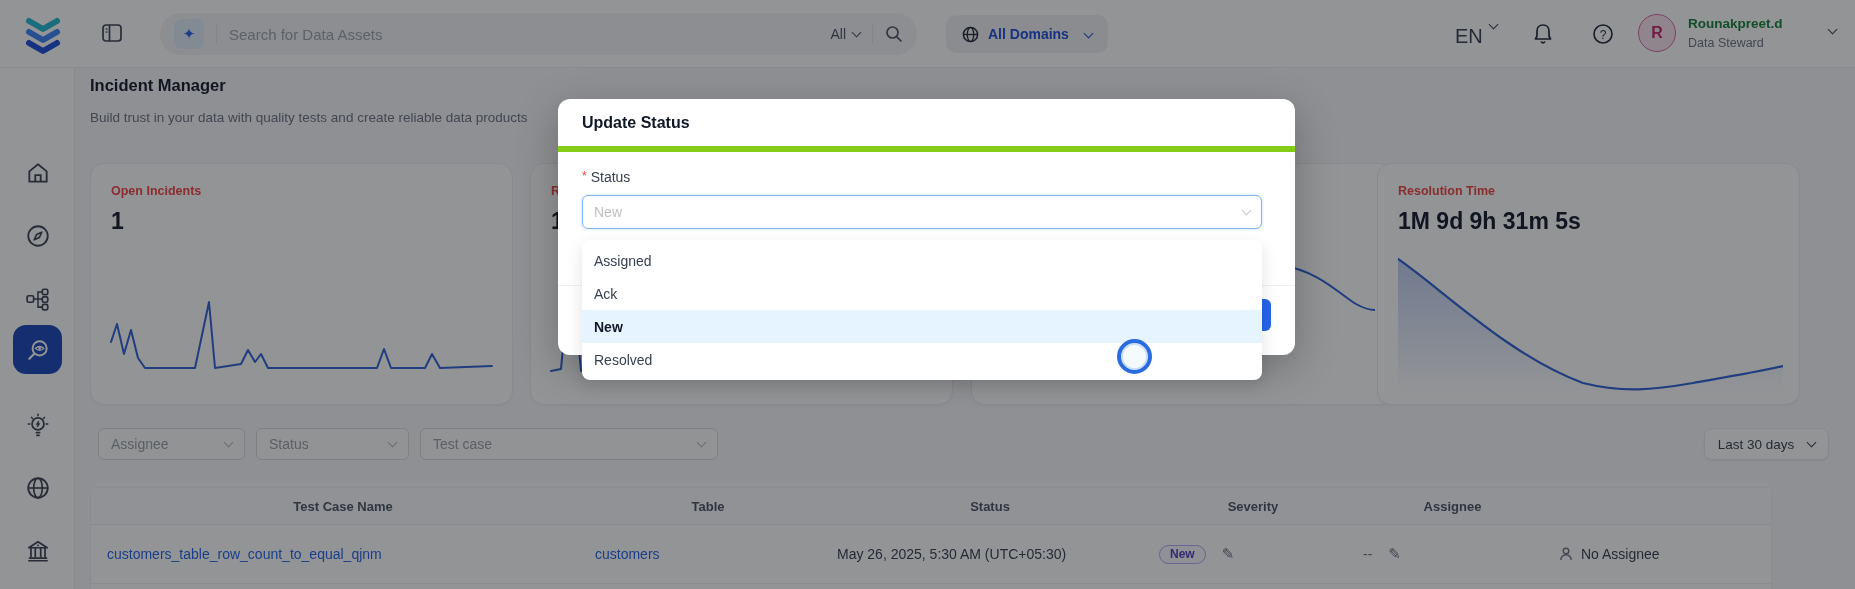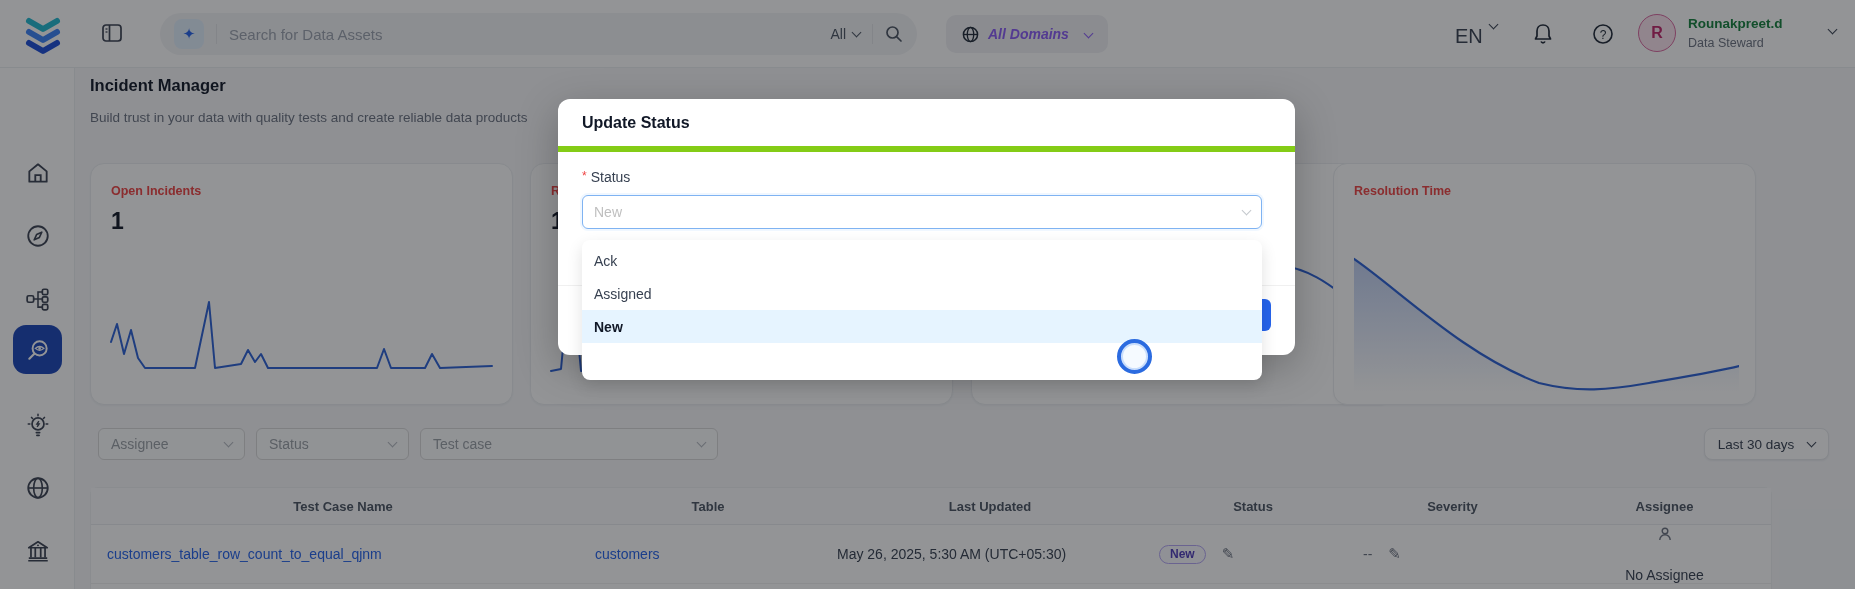--- a/index.html
+++ b/index.html
@@ -9,21 +9,21 @@
   
   .navbar { position:absolute; left:0; top:0; width:1855px; height:68px; background:#fff; border-bottom:1px solid #eceef1; z-index:2; }
   .logo { position:absolute; left:22px; top:12px; }
   .panel-toggle { position:absolute; left:102px; top:24px; cursor:pointer; }
   .search-pill { position:absolute; left:160px; top:13px; width:757px; height:42px; background:#f3f4f6; border-radius:21px; display:flex; align-items:center; padding:0 14px; }
   .sparkle-box { width:30px; height:30px; border-radius:8px; background:#e1eefc; display:flex; align-items:center; justify-content:center; color:#2563eb; font-size:15px; }
   .pill-div { width:1px; height:20px; background:#e2e4e8; margin:0 12px; }
   .search-ph { color:#9ca3af; font-size:15px; flex:1; }
   .pill-all { color:#4b5563; font-size:14px; display:flex; align-items:center; }
   .chev { width:7px; height:7px; border-right:1.7px solid currentColor; border-bottom:1.7px solid currentColor; transform:rotate(45deg); display:inline-block; margin-left:7px; margin-top:-4px; }
-  .domains-btn { position:absolute; left:946px; top:15px; height:38px; padding:0 16px; background:#f0f1f4; border-radius:10px; display:flex; align-items:center; gap:9px; font-size:14px; font-weight:600; color:#8b5cf6;font-style:italic; }
+  .domains-btn { position:absolute; left:946px; top:15px; height:38px; padding:0 16px; background:#f0f1f4; border-radius:10px; display:flex; align-items:center; gap:9px; font-size:14px; font-weight:600; color:#1d4ed8; }
   .lang { position:absolute; left:1455px; top:25px; font-size:20px; color:#374151; display:flex; align-items:flex-start; }
   .nav-ic { position:absolute; top:22px; }
   .avatar { position:absolute; left:1638px; top:14px; width:38px; height:38px; border-radius:50%; background:#fbe4ef; border:1px solid #d9679f; color:#c0266a; font-weight:700; font-size:16px; display:flex; align-items:center; justify-content:center; }
   .user-block { position:absolute; left:1688px; top:14px; line-height:1.45; }
   .user-name { font-size:13.5px; font-weight:700; color:#15803d; }
   .user-role { font-size:12.5px; color:#6b7280; }
   .user-chev { position:absolute; left:1822px; top:30px; color:#374151; }
 
   
   .sidebar { position:absolute; left:0; top:68px; width:75px; height:521px; background:#fff; border-right:1px solid #eceef1; z-index:2; }
@@ -49,21 +49,21 @@
   .table { position:absolute; left:90px; top:487px; width:1682px; background:#fff; border:1px solid #eef0f2; border-radius:8px 8px 0 0; }
   .t-grid { display:grid; grid-template-columns:488px 242px 322px 204px 195px 1fr; align-items:center;text-align:center; }
   .t-head { height:37px; border-bottom:1px solid #eaecef; background:#fcfcfd; }
   .t-head > div { font-size:13px; font-weight:700; color:#4b5563; padding-left:16px; }
   .t-row { height:59px; border-bottom:1px solid #f0f0f0; }
   .t-row > div { padding-left:16px; font-size:14px; color:#374151; display:flex; align-items:center; white-space:nowrap; overflow:hidden; }
   .link { color:#2563eb; }
   .badge { display:inline-flex; align-items:center; border:1px solid #b5a7f5; color:#4f3dbb; background:#faf9ff; font-size:12px; font-weight:600; padding:1.5px 10px; border-radius:999px; }
   .pencil { color:#6b7280; font-size:15px; margin-left:16px; }
   .muted { color:#6b7280; }
-  .assignee-cell { gap:25px;flex-direction:column; }
+  .assignee-cell { gap:7px; }
 
   
   .overlay { position:absolute; inset:0; background:rgba(15,17,22,.45); z-index:40; }
   .modal { position:absolute; left:558px; top:99px; width:737px; height:256px; background:#fff; border-radius:12px; box-shadow:0 12px 40px rgba(0,0,0,.25); z-index:50; }
   .modal-head { height:53px; border-bottom:6px solid #84cc16; display:flex; align-items:center; padding:0 24px; font-size:16px; font-weight:700; color:#111827; }
   .field-label { position:absolute; left:24px; top:70px; font-size:14px; color:#374151; }
   .req { color:#ef4444; margin-right:4px; font-size:12px; vertical-align:2px; }
   .mselect { position:absolute; left:24px; top:96px; width:680px; height:34px; border:1px solid #7fb3f2; border-radius:6px; background:#fff; display:flex; align-items:center; padding:0 11px; font-size:14px; color:#bfbfbf; box-shadow:0 0 0 2px rgba(64,150,255,.08); }
   .mselect .chev { margin-left:auto; color:#c4c8cd; }
   .modal-footer { position:absolute; left:0; right:0; top:186px; border-top:1px solid #f0f0f0; height:70px; }
@@ -217,22 +217,23 @@
     <path d="M2,112 L12,110 L22,4 L32,112 L150,112 C185,112 196,60 221,60 C246,60 257,112 292,112 L383,110" stroke-linejoin="round" stroke-linecap="round"></path>
   </svg>
 </div>
 
 <div class="card" style="left:971px; width:422px;">
   <svg class="spark" style="left:18px; top:85px;" width="385" height="150" viewBox="0 0 385 150">
     <path d="M0,10 C120,6 240,10 290,16 C330,22 350,46 366,55 C375,60 381,61 385,61" stroke-linecap="round"></path>
   </svg>
 </div>
 
-<div class="card" style="left:1333px; width:423px;">
+<div class="card" style="left:1377px; width:423px;">
   <div class="card-label">Resolution Time</div>
+  <div class="card-value">1M 9d 9h 31m 5s</div>
   <svg style="position:absolute; left:20px; top:88px;" width="385" height="140" viewBox="0 0 385 140">
     <defs>
       <linearGradient id="g4" x1="0" y1="0" x2="0" y2="1">
         <stop offset="0" stop-color="#2c62d6" stop-opacity="0.30"></stop>
         <stop offset="1" stop-color="#2c62d6" stop-opacity="0"></stop>
       </linearGradient>
     </defs>
     <path d="M0,7 C45,38 110,103 185,131 C225,141 255,138 295,131 C335,124 365,119 385,114 L385,140 L0,140 Z" fill="url(#g4)"></path>
     <path d="M0,7 C45,38 110,103 185,131 C225,141 255,138 295,131 C335,124 365,119 385,114" stroke="#2c62d6" stroke-width="2.2" fill="none" stroke-linecap="round"></path>
   </svg>
@@ -252,21 +253,20 @@
   </div>
 <div class="range-btn">
     <span>Last 30 days</span>
     <span class="chev" style="margin-left:6px;"></span>
   </div>
 
 <div class="table">
   <div class="t-grid t-head">
     <div>Test Case Name</div>
     <div>Table</div>
-    <div>Last Updated</div>
     <div>Status</div>
     <div>Severity</div>
     <div>Assignee</div>
   </div>
 
   <div class="t-grid t-row">
     <div>
         <span class="link">customers_table_row_count_to_equal_qjnm</span>
       </div>
     <div>
@@ -308,18 +308,19 @@
   <div class="mselect">
     <span>New</span>
     <span class="chev"></span>
   </div>
   <div class="modal-footer">
     <button class="primary-btn"></button>
   </div>
 </div>
 
 <div class="dropdown">
+  <div class="opt">Assigned</div>
   <div class="opt">Ack</div>
-  <div class="opt">Assigned</div>
   <div class="opt sel">New</div>
+  <div class="opt">Resolved</div>
 </div>
 
 <div class="ring"></div>
 
 </body></html>

